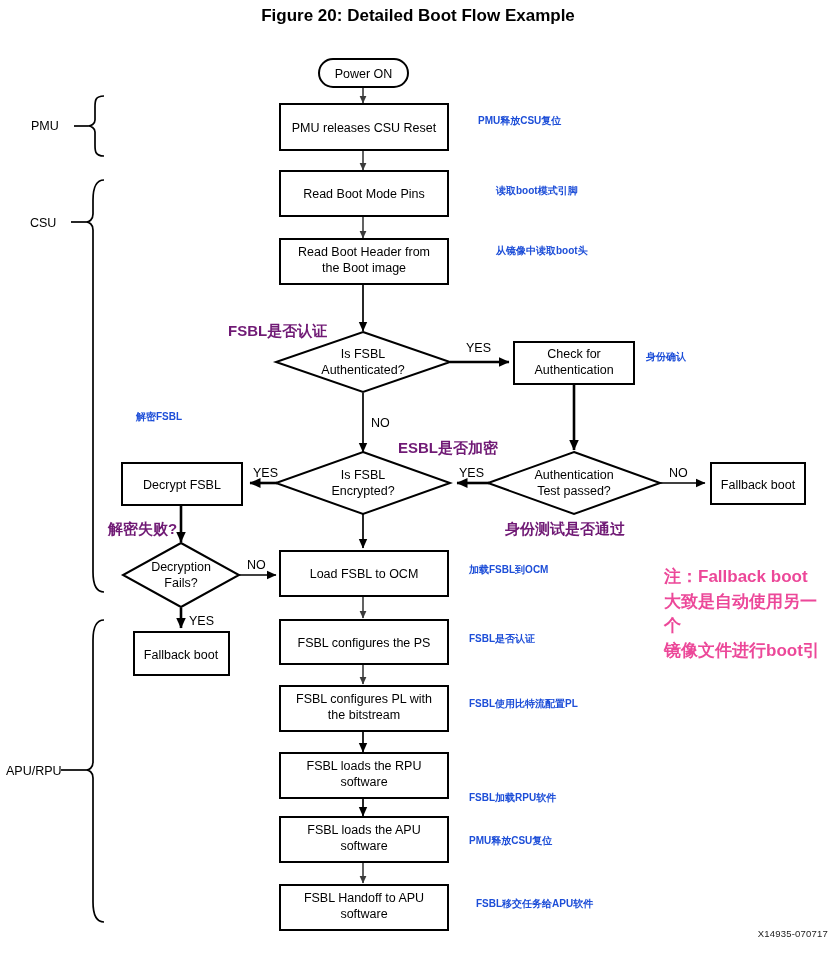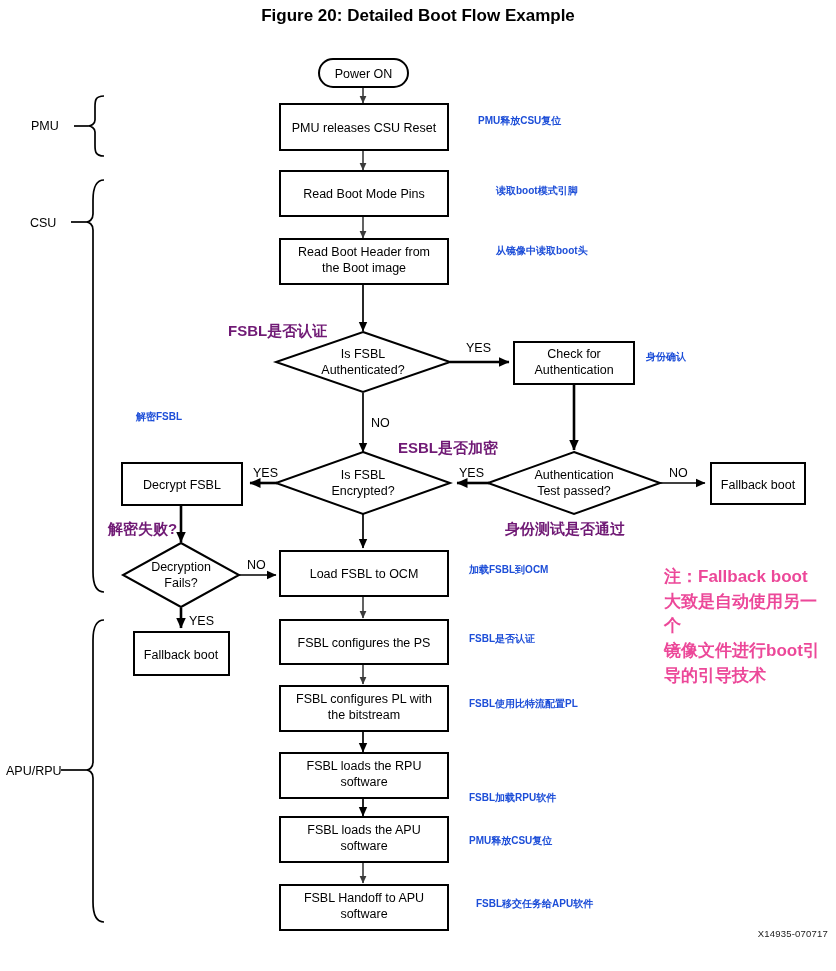--- a/index.html
+++ b/index.html
@@ -270,16 +270,15 @@
 
 <div class="ann ann-cyan" style="left:228px; top:323px;">FSBL是否认证</div>
 <div class="ann ann-cyan" style="left:398px; top:440px;">ESBL是否加密</div>
 <div class="ann ann-cyan" style="left:72px; top:521px;margin-left:36px;">解密失败?</div>
 <div class="ann ann-cyan" style="left:505px; top:521px;">身份测试是否通过</div>
 
 <div class="ann ann-green" style="left:664px; top:565px; width:166px;">
   <div>注：Fallback boot</div>
   <div>大致是自动使用另一个</div>
   <div>镜像文件进行boot引</div>
-  <div>导的引导技术</div>
 </div>
 
 <div id="doc-id">X14935-070717</div>
 
 </body></html>

